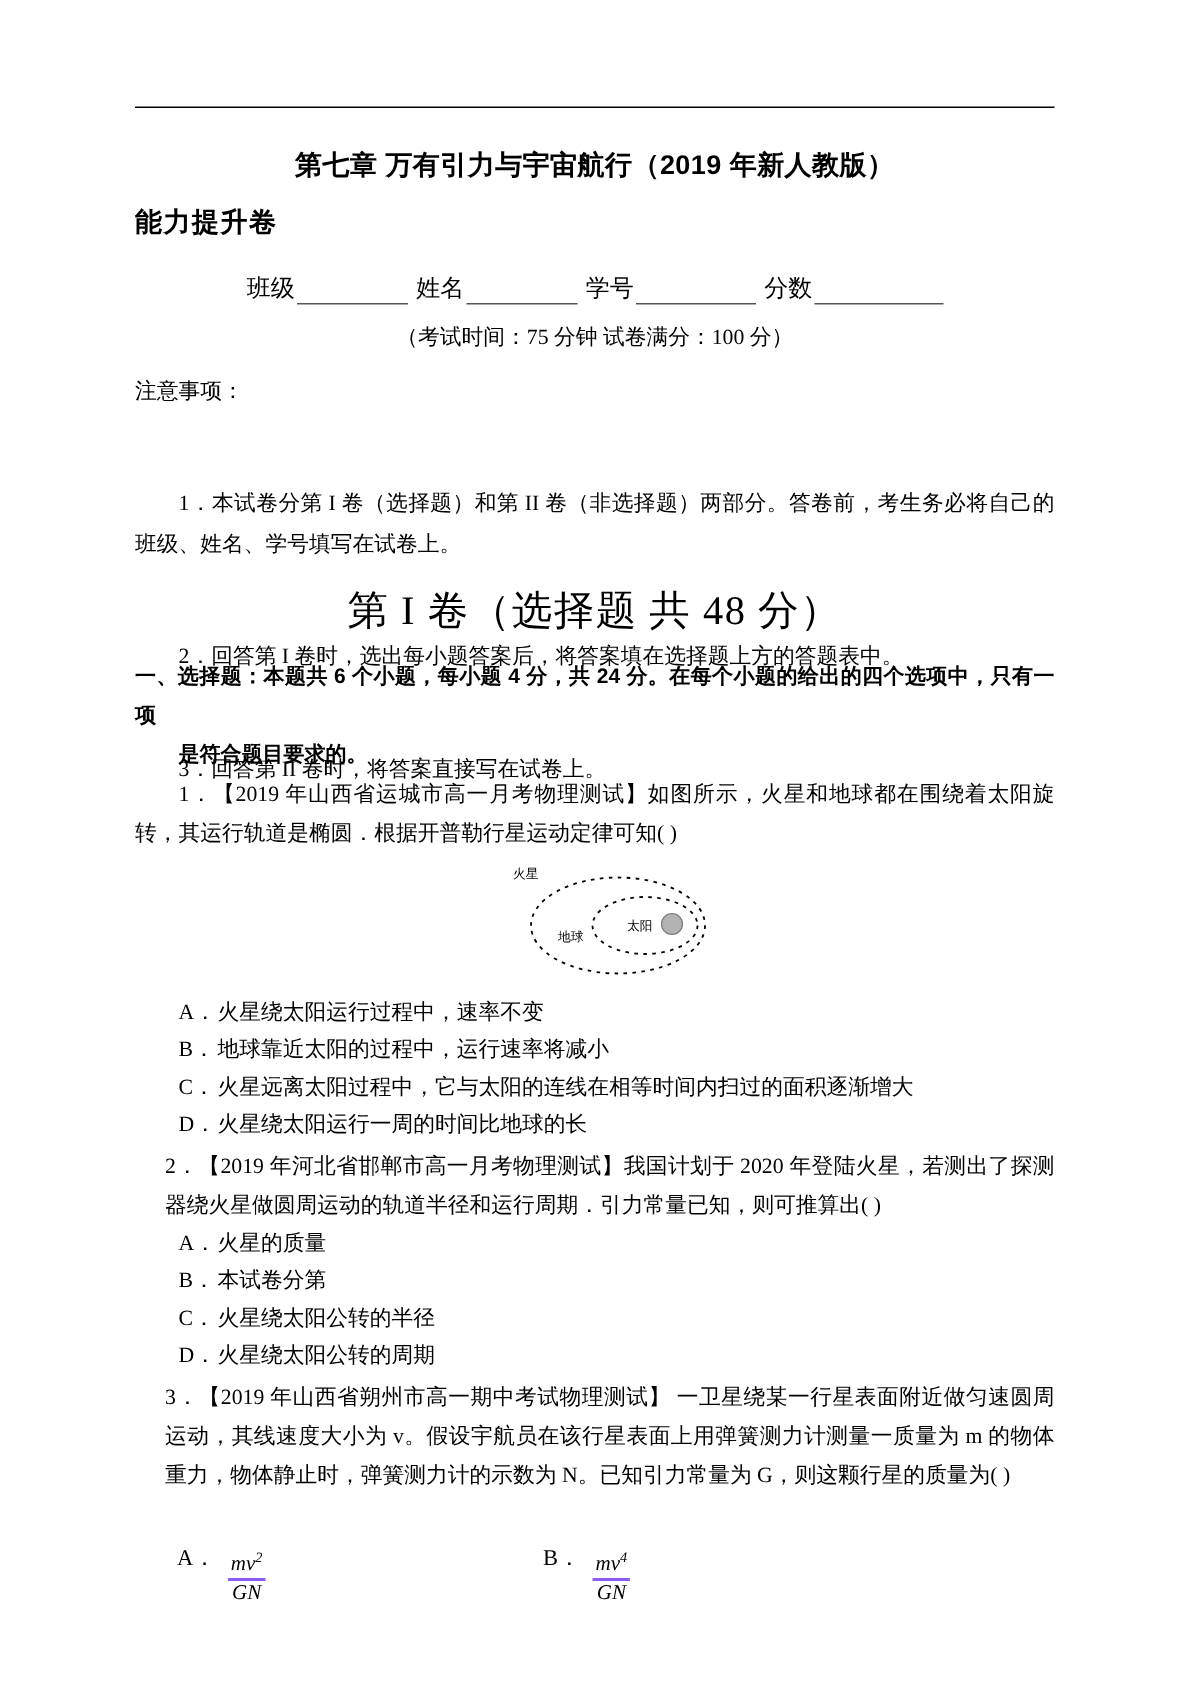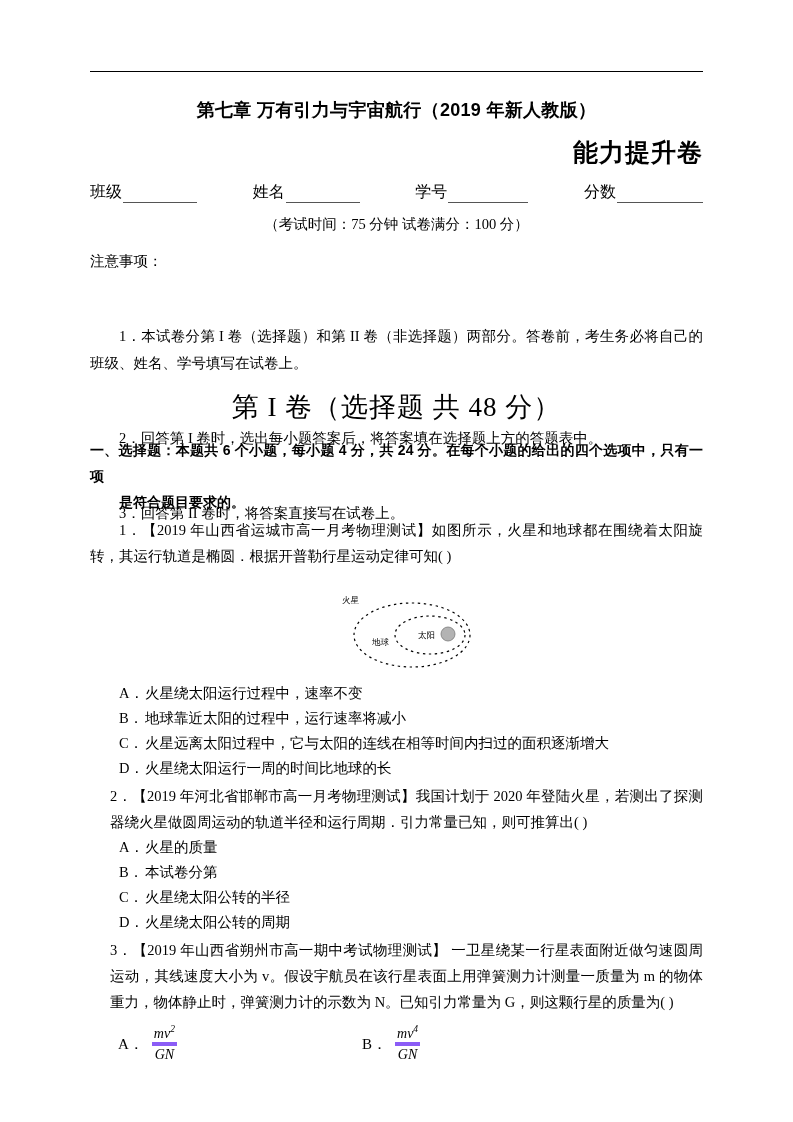--- a/index.html
+++ b/index.html
@@ -42,34 +42,34 @@
     font-weight: bold;
     font-size: 18px;
     letter-spacing: 0.3px;
     white-space: nowrap;
   }
   .doc-subtitle {
     position: absolute;
     left: 90px;
     top: 136px;
     width: 613px;
-    text-align: right;
+    text-align: left;
     font-family: "Liberation Sans", "DejaVu Sans", sans-serif;
     font-weight: bold;
-    font-size: 25px;
+    font-size: 18px;
     letter-spacing: 1px;
   }
   
   .blanks-row {
     position: absolute;
     left: 90px;
     top: 182px;
     width: 613px;
     display: flex;
-    justify-content: space-between;
+    justify-content: center;
     align-items: flex-end;
     font-size: 16px;
   }
   .blank-group {
     display: flex;
     align-items: flex-end;
     white-space: nowrap;
   }
   .blank-label { font-size: 16px; }
   .blank-line {
@@ -145,21 +145,21 @@
   .opt {
     padding-left: 29px;
     white-space: nowrap;
     line-height: 25px;
   }
   .opt .ltr { display: inline-block; width: 26px; }
   
   .figure {
     position: relative;
     height: 92px;
-    margin-top: 20px;
+    margin-top: 2px;
   }
   .figure svg { position: absolute; left: 240px; top: 0; }
   
   .formula-row {
     position: relative;
     margin-top: 9px;
     height: 48px;
   }
   .formula-opt {
     position: absolute;
@@ -171,25 +171,26 @@
   .formula-opt.a { left: 28px; }
   .formula-opt.b { left: 272px; }
   .formula-opt .ltr { margin-right: 7px; }
   .frac {
     display: inline-flex;
     flex-direction: column;
     align-items: center;
     font-style: italic;
     font-size: 14px;
     line-height: 1.12;
+    margin-top: 28px;
   }
   .frac .num { padding: 0 3px 1px 3px; }
   .frac .den {
     padding: 1px 3px 0 3px;
-    border-top: 4px solid #8b5cf6;
+    border-top: 2px solid #8b5cf6;
   }
   sup { font-size: 0.68em; vertical-align: super; }
 </style>
 </head>
 <body>
 
 <div class="page">
 
   <div class="top-rule"></div>
 

